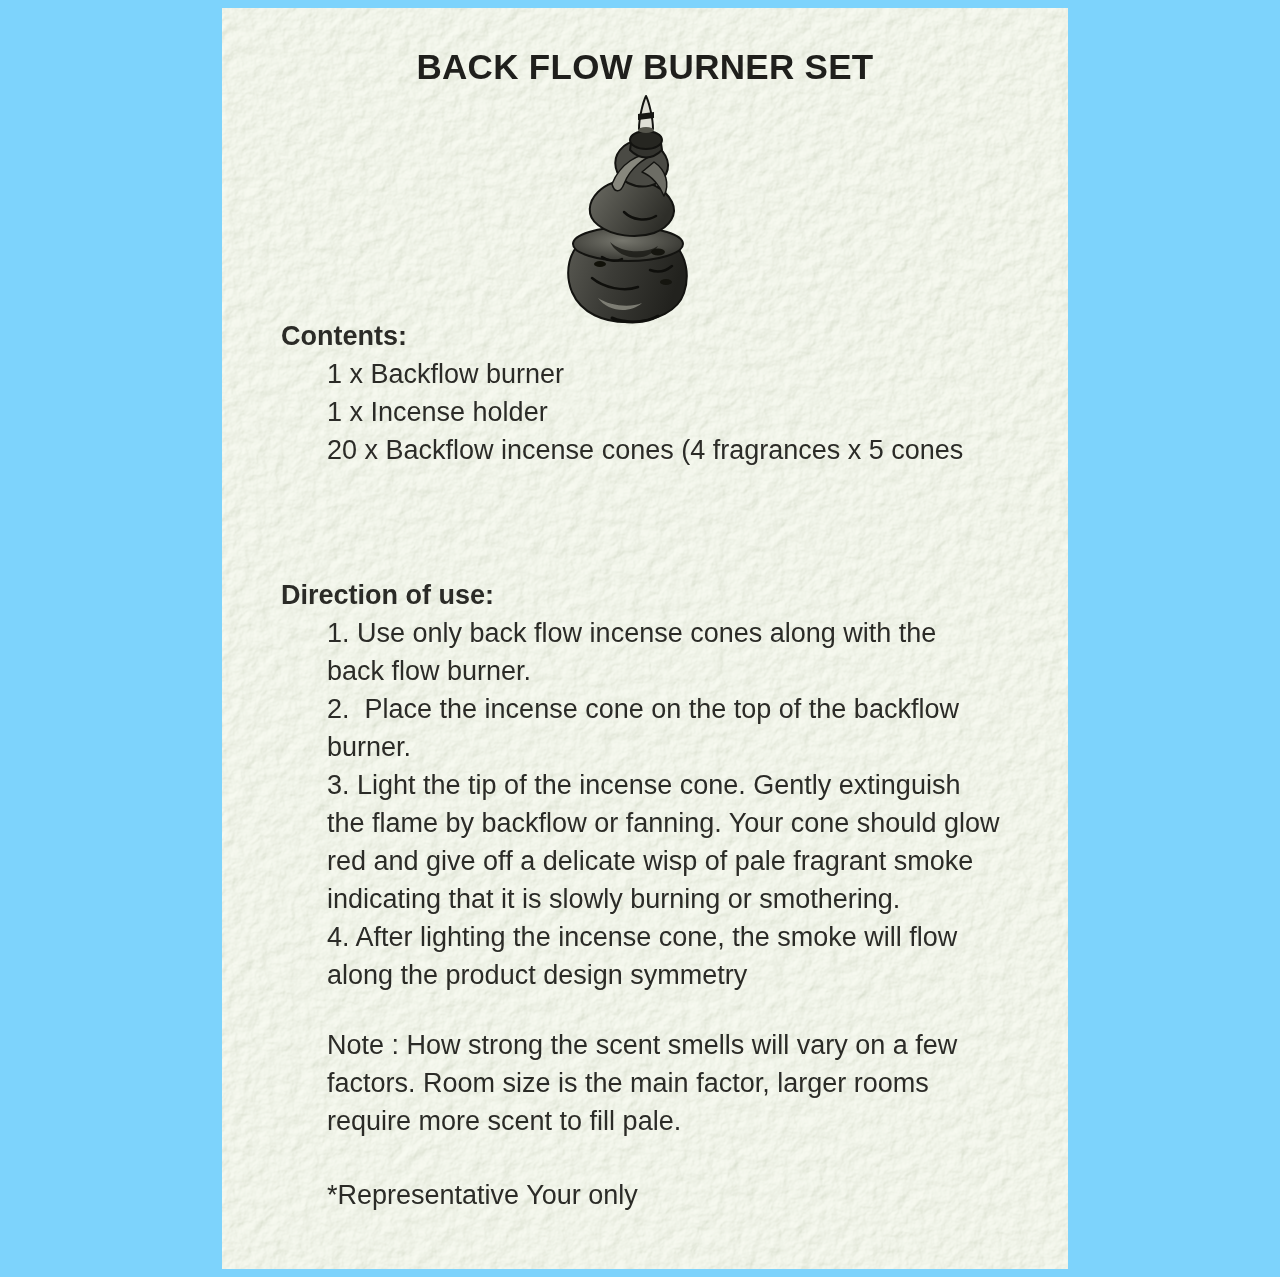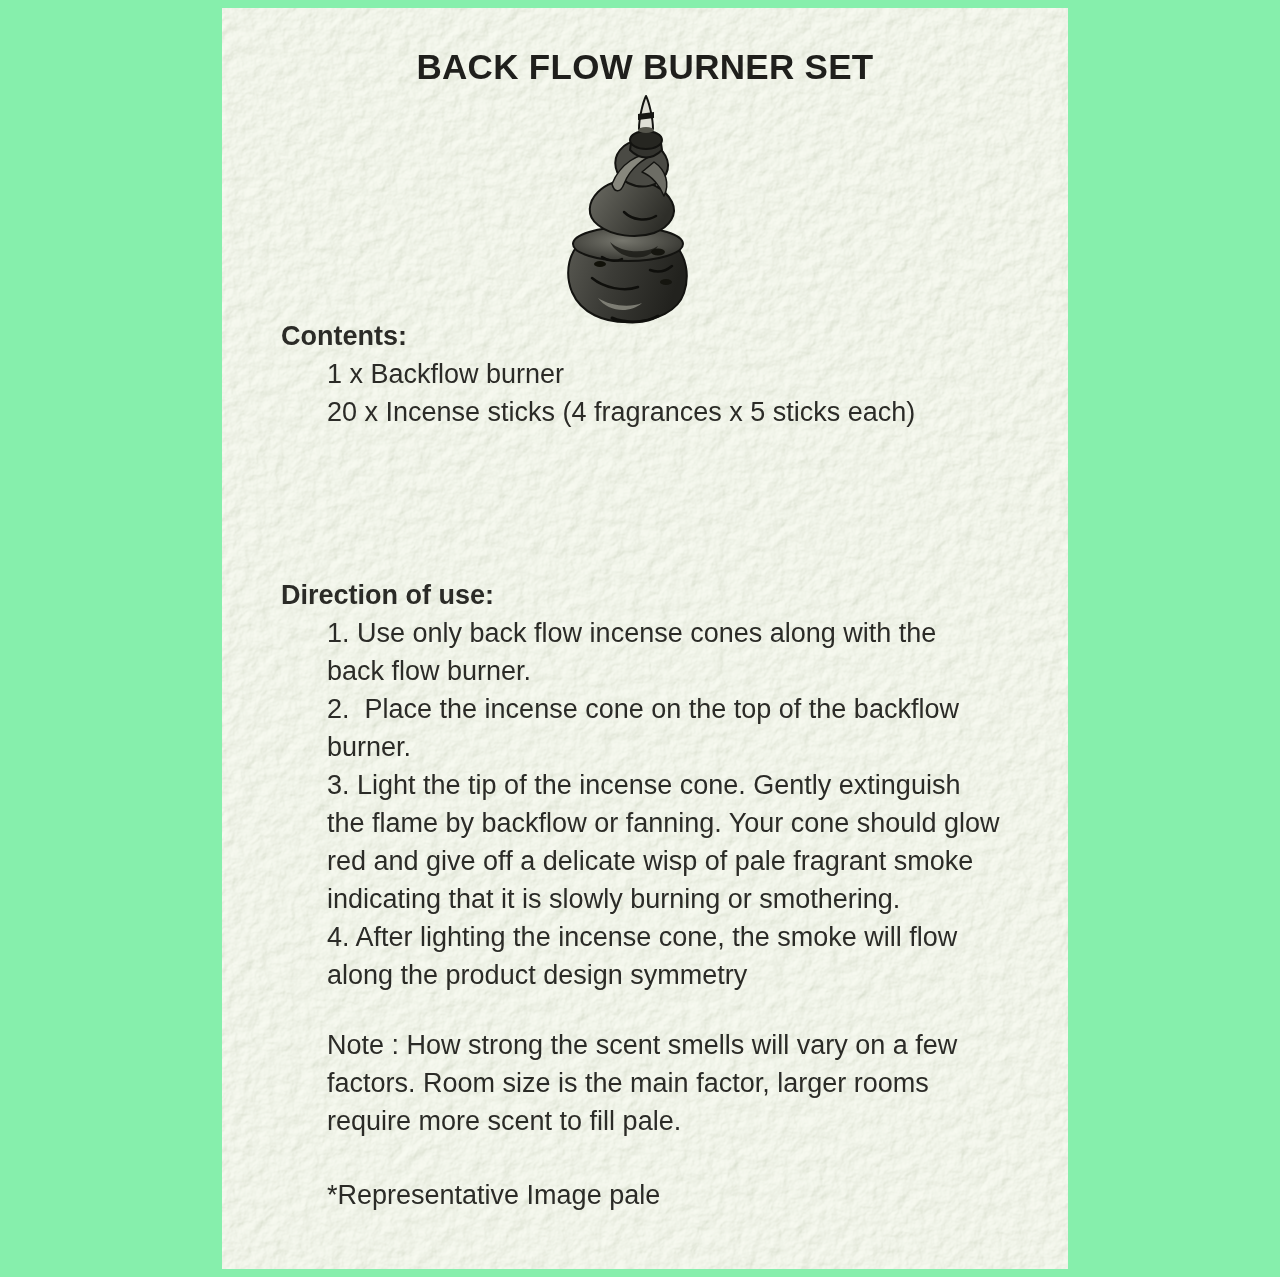--- a/index.html
+++ b/index.html
@@ -8,21 +8,21 @@
     background: #ffffff;
     width: 1280px;
     height: 1277px;
     font-family: "Liberation Sans", "DejaVu Sans", sans-serif;
     overflow: hidden;
   }
   .page {
     position: relative;
     width: 1280px;
     height: 1277px;
-    background: #86efac;
+    background: #7dd3fc;
   }
   .card {
     position: absolute;
     left: 222px;
     top: 8px;
     width: 846px;
     height: 1261px;
     background: #d6dfc8;
     overflow: hidden;
   }
@@ -156,21 +156,22 @@
             <ellipse cx="104" cy="160" rx="7" ry="3.5" fill="#15150f"></ellipse>
             <ellipse cx="112" cy="190" rx="6" ry="3" fill="#15150f"></ellipse>
             <path d="M44,206 C56,214 76,216 88,211 C76,222 54,220 44,206 Z" fill="#8f8f85" opacity="0.8"></path>
           </g>
         </svg>
       </div>
 
       <section class="block block-contents">
         <div class="heading">Contents:</div>
         <div class="line">1 x Backflow burner</div>
-        <div class="line">20 x Incense sticks (4 fragrances x 5 sticks each)</div>
+        <div class="line">1 x Incense holder</div>
+        <div class="line">20 x Backflow incense cones (4 fragrances x 5 cones</div>
       </section>
 
       <section class="block block-directions">
         <div class="heading">Direction of use:</div>
         <div class="line">1. Use only back flow incense cones along with the</div>
         <div class="line">back flow burner.</div>
         <div class="line">2.  Place the incense cone on the top of the backflow</div>
         <div class="line">burner.</div>
         <div class="line">3. Light the tip of the incense cone. Gently extinguish</div>
         <div class="line">the flame by backflow or fanning. Your cone should glow</div>
@@ -180,18 +181,18 @@
         <div class="line">along the product design symmetry</div>
       </section>
 
       <section class="block block-note">
         <div class="line"><span class="bold">Note : </span><span>How strong the scent smells will vary on a few</span></div>
         <div class="line">factors. Room size is the main factor, larger rooms</div>
         <div class="line">require more scent to fill pale.</div>
       </section>
 
       <div class="block block-footer">
-        <div class="line">*Representative Image pale</div>
+        <div class="line">*Representative Your only</div>
       </div>
 
     </div>
   </div>
 </div>
 
 </body></html>

